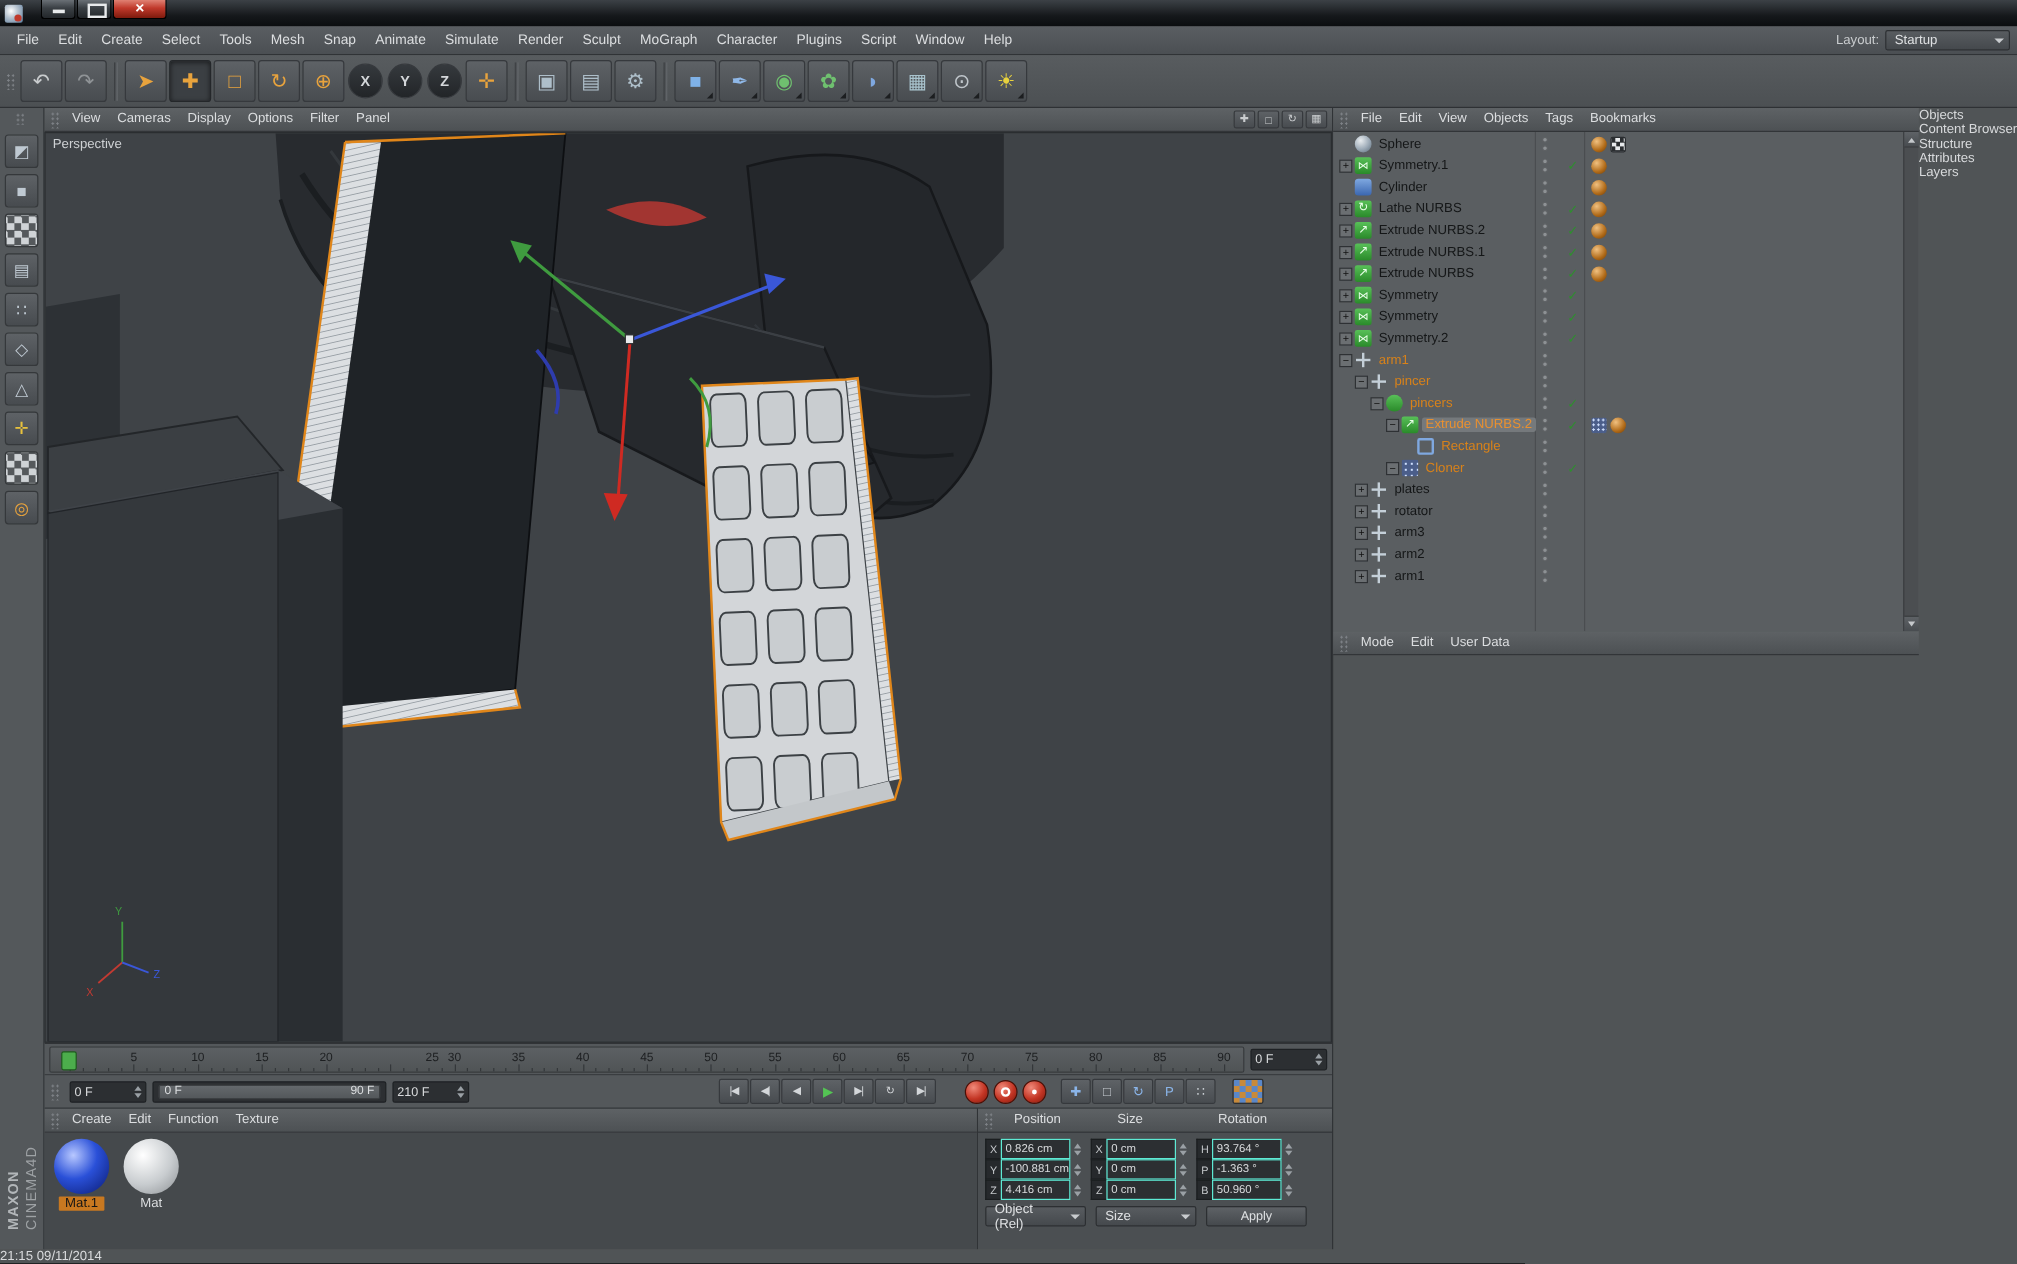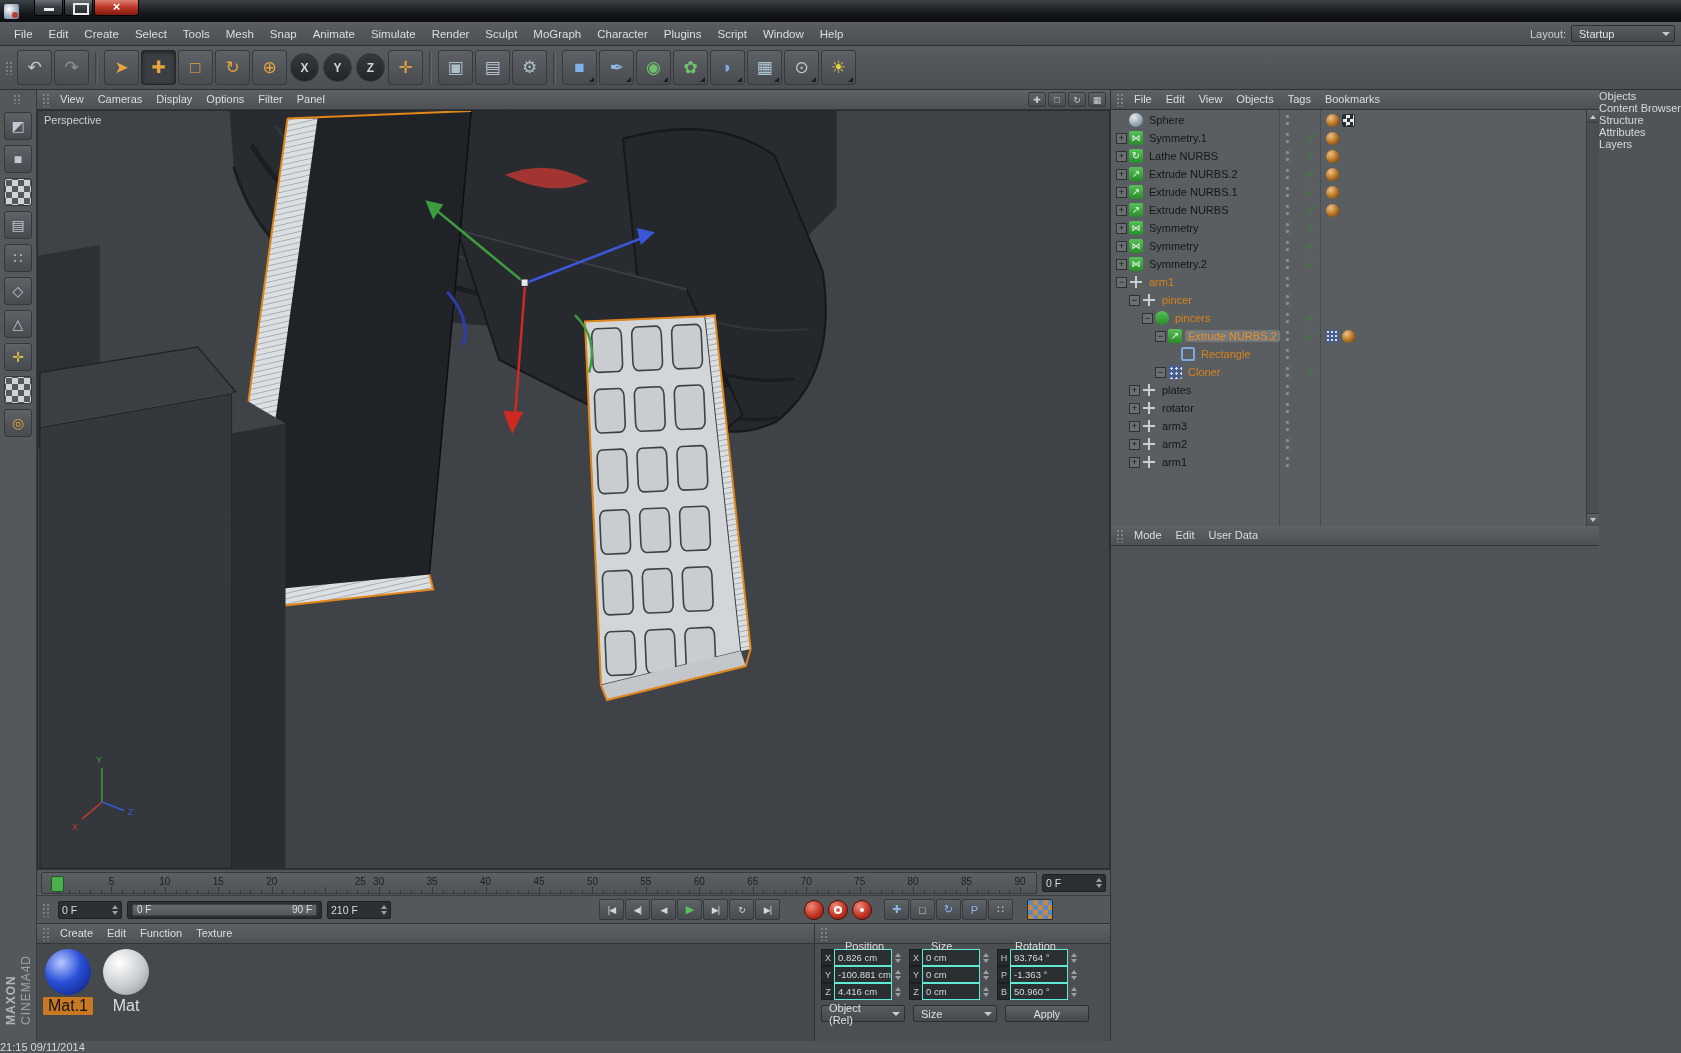--- a/index.html
+++ b/index.html
@@ -84,25 +84,25 @@
 #keyset{margin-left:14px;width:26px;height:21px;background:conic-gradient(#c88a3a 0 25%,#5a87c8 0 50%,#c88a3a 0 75%,#5a87c8 0);background-size:10px 10px;border:1px solid #2c2f32;border-radius:2px;flex:none;}
 
 
 #bottom-panels{height:118px;display:flex;flex:none;border-top:1px solid #303336;}
 #materials-panel{width:778px;display:flex;flex-direction:column;border-right:1px solid #303336;flex:none;}
 #mat-body{flex:1;background:#45494c;display:flex;padding:5px 4px;gap:4px;align-items:flex-start;}
 .mat-item{width:54px;display:flex;flex-direction:column;align-items:center;}
 .mat-ball{width:46px;height:46px;border-radius:50%;}
 .mat-ball.blue{background:radial-gradient(circle at 35% 30%,#b8c8ff,#2a50d8 45%,#0a1a70);}
 .mat-ball.white{background:radial-gradient(circle at 35% 30%,#ffffff,#c8cccf 55%,#8a8e92);}
-.mat-label{margin-top:2px;font-size:16px;color:#dcdee0;padding:0 5px;border-radius:1px;}
+.mat-label{margin-top:2px;font-size:11px;color:#dcdee0;padding:0 5px;border-radius:1px;}
 .mat-label.sel{background:#c87820;color:#151515;}
 #coord-panel{flex:1;display:flex;flex-direction:column;background:#4b4f52;}
 #coord-head{position:relative;}
-.col-lab{position:absolute;top:16px;font-size:11px;color:#dcdee0;}
+.col-lab{position:absolute;top:3px;font-size:11px;color:#dcdee0;}
 #coord-body{flex:1;padding:5px 6px 3px 6px;display:flex;flex-direction:column;gap:3px;}
 .cline{display:flex;gap:8px;}
 .cgroup{display:flex;align-items:center;}
 .badge{width:13px;height:17px;background:#26292c;color:#c5c8cb;font-size:9px;display:flex;align-items:center;justify-content:center;border:1px solid #1b1e20;border-right:none;flex:none;}
 .cfield{width:58px;height:17px;background:#2c2f32;border:1px solid #5eead4;color:#d8dadc;font-size:9.5px;display:flex;align-items:center;padding:0 3px;white-space:nowrap;overflow:hidden;flex:none;}
 .cbot{display:flex;gap:8px;margin-top:2px;}
 .csel{width:84px;height:17px;min-width:0;}
 .apply-btn{width:84px;height:17px;background:linear-gradient(#5e6266,#45494d);border:1px solid #2c2f32;border-radius:2px;display:flex;align-items:center;justify-content:center;font-size:10.5px;color:#dfe1e3;}
 
 #statusbar{height:19px;background:#54585b;border-top:1px solid #34373a;display:flex;align-items:center;padding:0 4px;flex:none;font-size:11px;color:#dcdee0;}
@@ -730,20 +730,33 @@
                   <div></div>
                   <div></div>
                 </div>
                 <div class="ocheck">✓</div>
                 <div class="otags">
                   <div class="tag t-material"></div>
                 </div>
               </div>
               <div class="om-row">
                 <div class="ind" style="width: 3px;"></div>
+                <div class="ebox none"></div>
+                <div class="oicon i-cylinder"></div>
+                <div class="oname">Cylinder</div>
+                <div class="odots">
+                  <div></div>
+                  <div></div>
+                </div>
+                <div class="otags">
+                  <div class="tag t-material"></div>
+                </div>
+              </div>
+              <div class="om-row">
+                <div class="ind" style="width: 3px;"></div>
                 <div class="ebox">+</div>
                 <div class="oicon i-lathe"></div>
                 <div class="oname">Lathe NURBS</div>
                 <div class="odots">
                   <div></div>
                   <div></div>
                 </div>
                 <div class="ocheck">✓</div>
                 <div class="otags">
                   <div class="tag t-material"></div>

